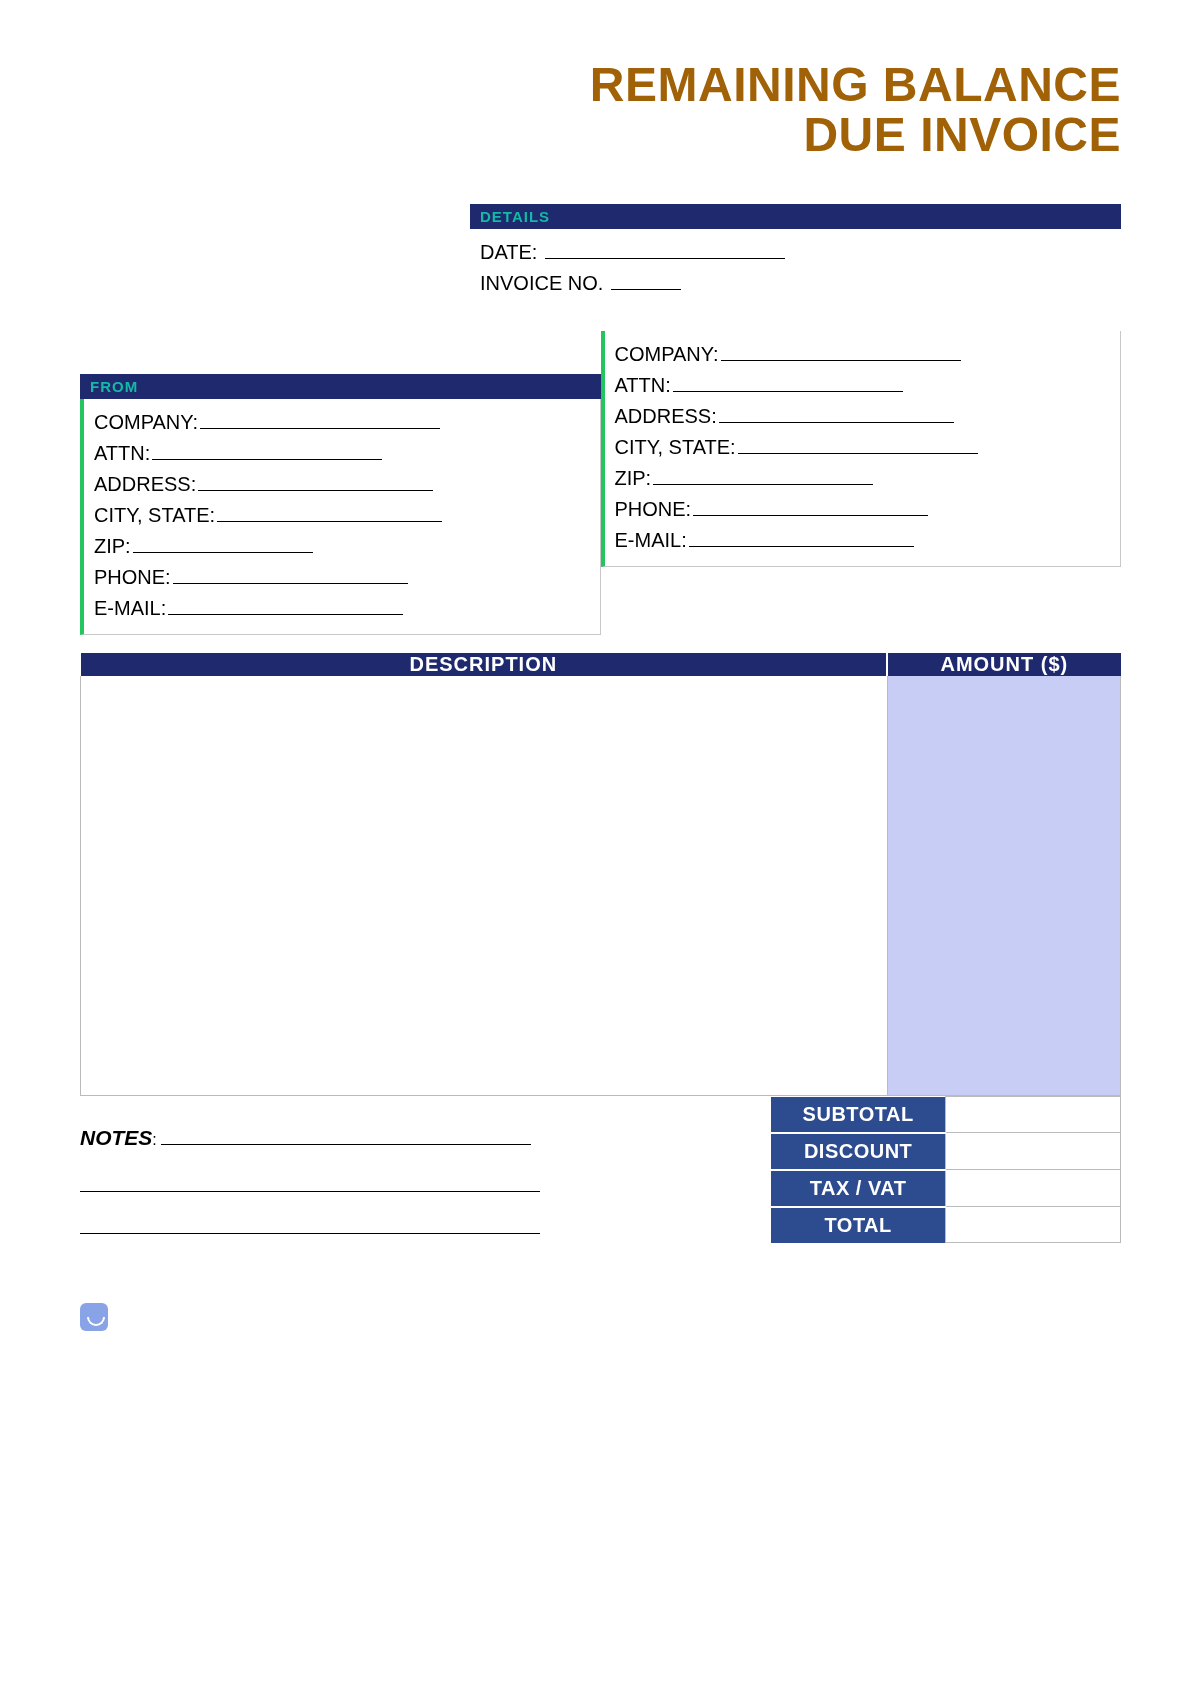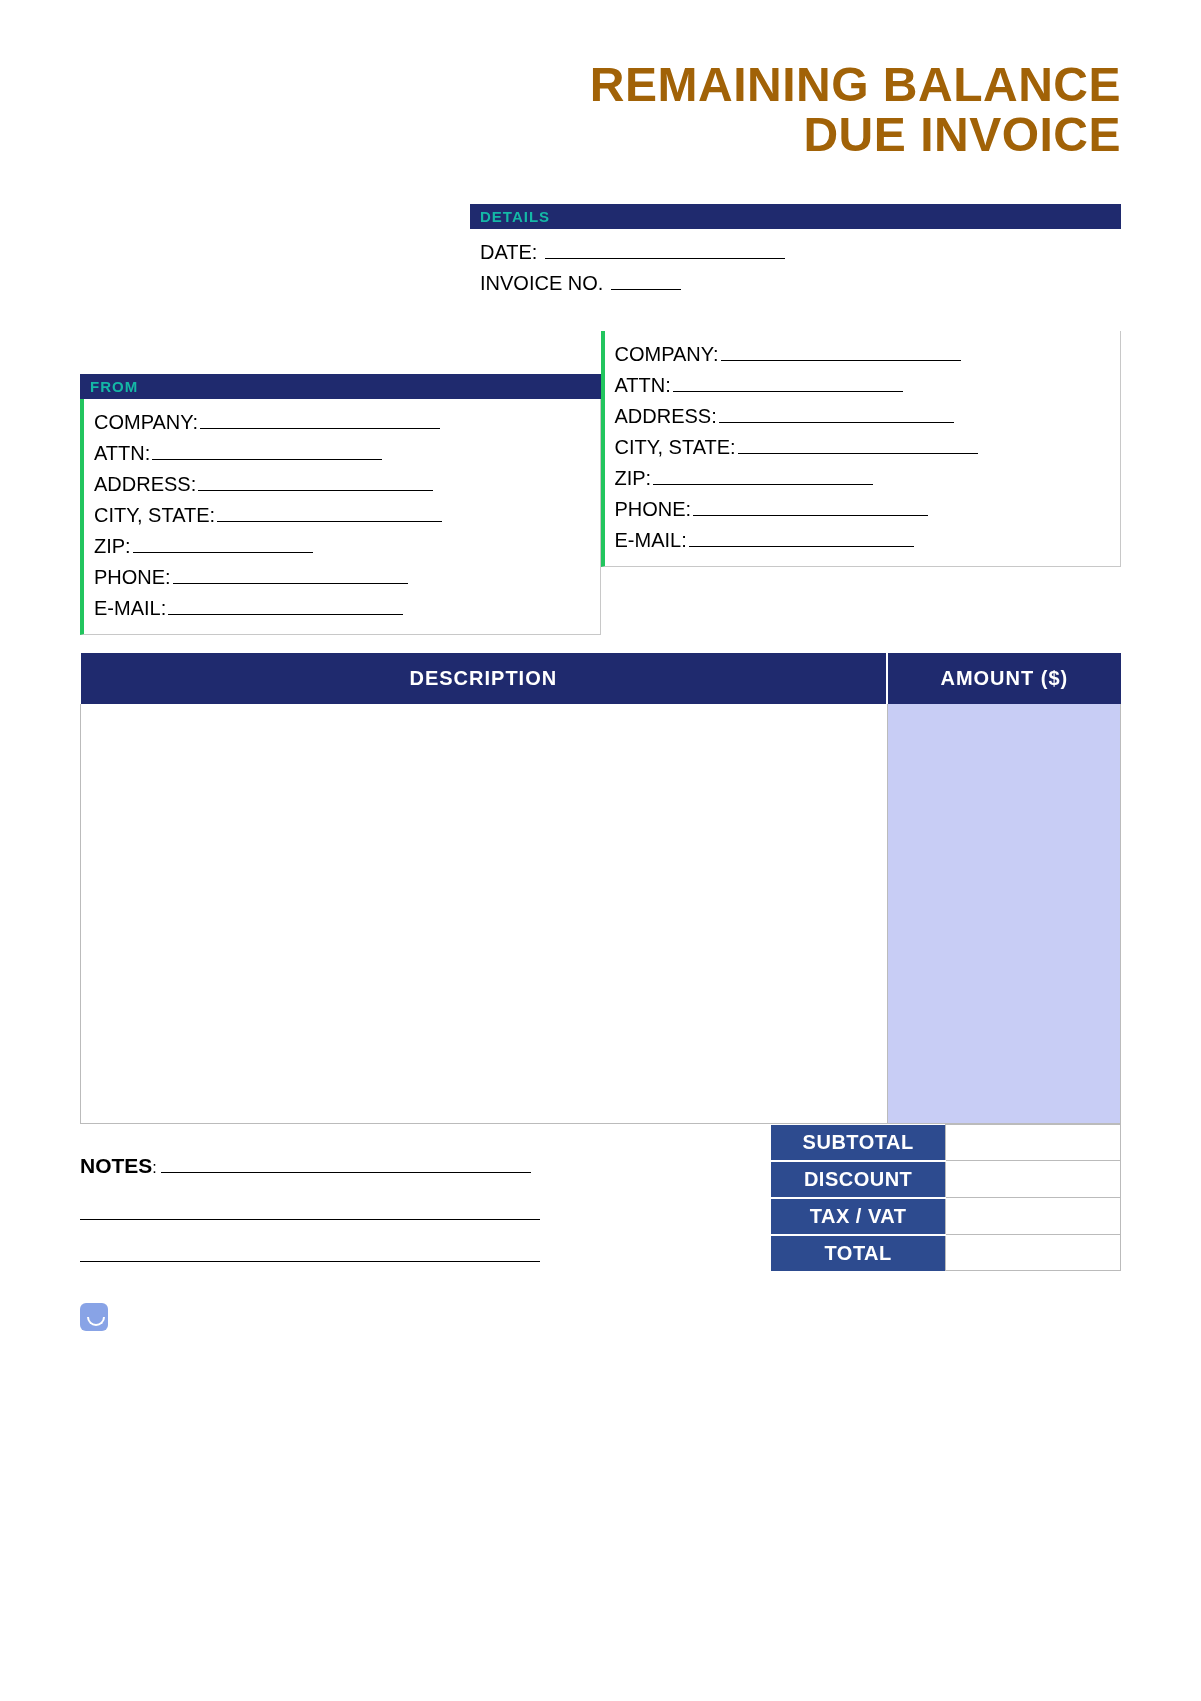--- a/index.html
+++ b/index.html
@@ -71,21 +71,21 @@
   .items-table {
     margin-top: 18px;
     width: 100%;
     border-collapse: collapse;
   }
   .items-table th {
     background: #1f2a6e;
     color: #fff;
     font-weight: 700;
     font-size: 20px;
-    padding: 14px 8px;
+    padding: 0 8px;
     letter-spacing: 1px;
     border-right: 2px solid #fff;
   }
   .items-table th:last-child { border-right: none; }
   .items-table td.desc-cell {
     height: 420px;
     border: 1px solid #bbb;
     border-top: none;
   }
   .items-table td.amt-cell {
@@ -103,20 +103,21 @@
   }
   .notes-col {
     flex: 1;
     padding-top: 30px;
     padding-right: 20px;
   }
   .notes-label {
     font-size: 21px;
     font-weight: 700;
     display: inline;
+    font-style: italic;
   }
   .note-line {
     display: inline-block;
     border-bottom: 1.5px solid #000;
     height: 1em;
   }
   .note-line.full {
     display: block;
     width: 460px;
     margin-top: 26px;

